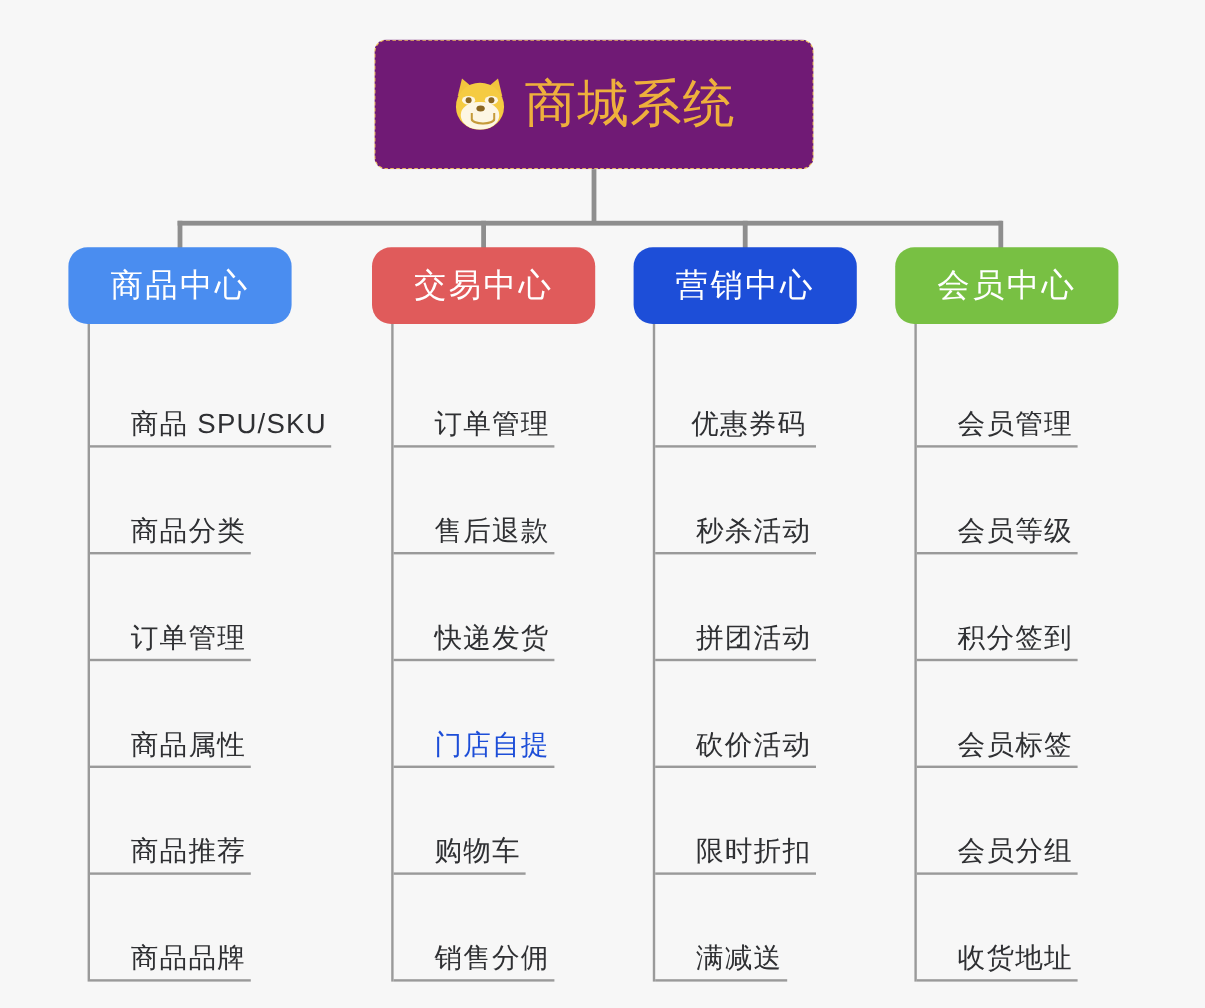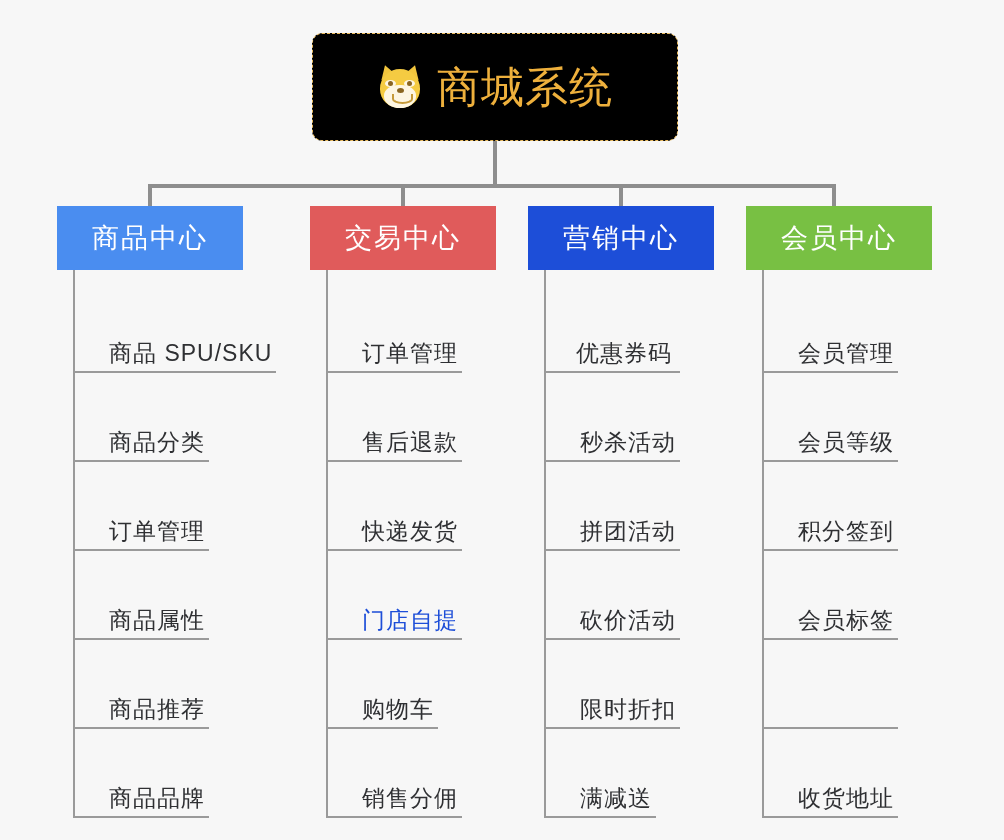--- a/index.html
+++ b/index.html
@@ -155,21 +155,21 @@
     top: 206px;
   }
   .column.c0 { left: 57px;  width: 230px; }
   .column.c1 { left: 310px; width: 210px; }
   .column.c2 { left: 528px; width: 200px; }
   .column.c3 { left: 746px; width: 200px; }
 
   .cat-header {
     position: relative;
     height: 64px;
-    border-radius: 0;
+    border-radius: 16px;
     display: flex;
     align-items: center;
     justify-content: center;
     color: #ffffff;
     font-size: 27px;
     letter-spacing: 2px;
     white-space: nowrap;
   }
   .column.c0 .cat-header { width: 186px; }
   .column.c1 .cat-header { width: 186px; }
@@ -205,21 +205,21 @@
     bottom: 0;
     height: 2px;
     background: #9a9a9a;
   }
 </style>
 </head>
 <body style="background: rgb(247, 247, 247);">
 
 <div id="diagram">
 
-  <div class="root-node" style="background: #000000; border-color: rgb(232, 185, 92);">
+  <div class="root-node" style="background: #701a75; border-color: rgb(232, 185, 92);">
     <span class="shiba">
       <span class="ear left"></span>
       <span class="ear right"></span>
       <span class="head"></span>
       <span class="muzzle"></span>
       <span class="eye left"></span>
       <span class="eye right"></span>
       <span class="nose"></span>
       <span class="mouth"></span>
     </span>
@@ -344,20 +344,21 @@
       </div>
       <div class="leaf-item">
         <span class="leaf-label" style="color: rgb(47, 48, 51);">积分签到</span>
         <span class="leaf-rule" style="background: rgb(154, 154, 154); width: 134px;"></span>
       </div>
       <div class="leaf-item">
         <span class="leaf-label" style="color: rgb(47, 48, 51);">会员标签</span>
         <span class="leaf-rule" style="background: rgb(154, 154, 154); width: 134px;"></span>
       </div>
       <div class="leaf-item">
+        <span class="leaf-label" style="color: rgb(47, 48, 51);">会员分组</span>
         <span class="leaf-rule" style="background: rgb(154, 154, 154); width: 134px;"></span>
       </div>
       <div class="leaf-item">
         <span class="leaf-label" style="color: rgb(47, 48, 51);">收货地址</span>
         <span class="leaf-rule" style="background: rgb(154, 154, 154); width: 134px;"></span>
       </div>
     </div>
   </div>
 
 </div>

